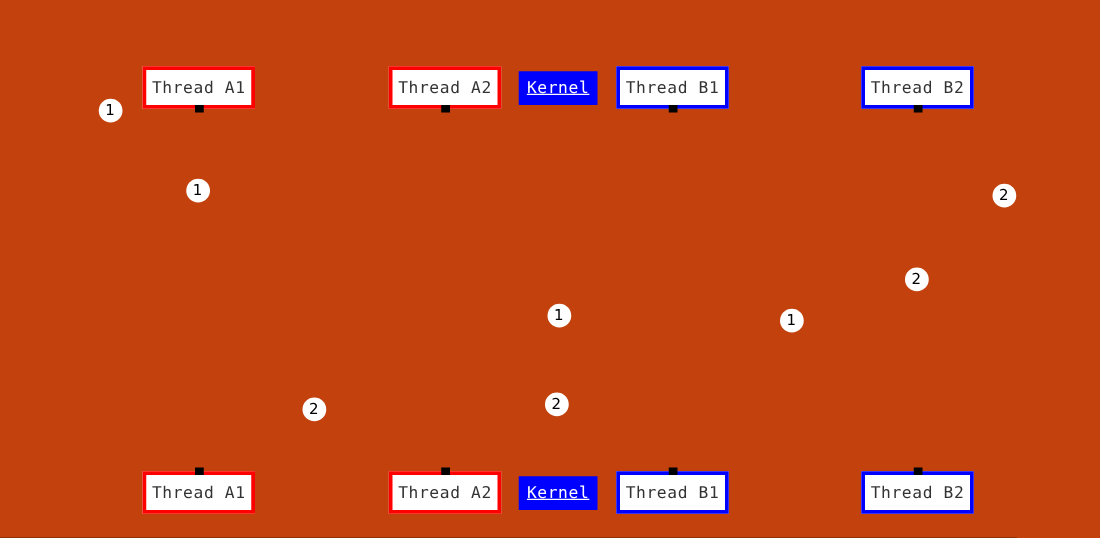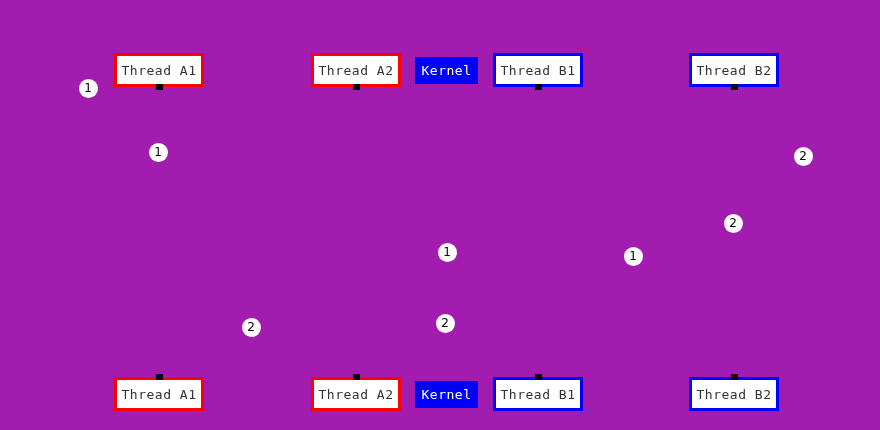--- a/index.html
+++ b/index.html
@@ -17,21 +17,21 @@
     box-sizing: border-box;
     display: flex;
     align-items: center;
     justify-content: center;
     font-family: "DejaVu Sans Mono", monospace;
     font-size: 13px;
     letter-spacing: 0.5px;
     white-space: nowrap;
   }
   .pbox.thread { height: 34px; border: 3px solid; }
-  .pbox.kernel { height: 27px; border: none; }
+  .pbox.kernel { height: 27px; border: none; text-decoration: underline; }
 
   .notch {
     position: absolute;
     width: 7px;
     height: 6px;
     background: #000;
     z-index: 3;
   }
 
   .badge {
@@ -44,21 +44,21 @@
     font-family: "DejaVu Sans", sans-serif;
     font-size: 12px;
     line-height: 19px;
     text-align: center;
     z-index: 4;
   }
 </style>
 </head>
 <body>
 
-<div class="stage" style="background: #a21caf;">
+<div class="stage" style="background: #c2410c;">
     <div class="pbox thread" style="left: 114px; top: 53px; width: 90px; border-color: rgb(255, 0, 0); background: rgb(255, 255, 255); color: rgb(51, 51, 51);">
       <span>Thread A1</span>
     </div>
     <div class="notch" style="background: rgb(0, 0, 0); left: 156px; top: 84px;"></div>
     <div class="pbox thread" style="left: 114px; top: 377px; width: 90px; border-color: rgb(255, 0, 0); background: rgb(255, 255, 255); color: rgb(51, 51, 51);">
       <span>Thread A1</span>
     </div>
     <div class="notch" style="background: rgb(0, 0, 0); left: 156px; top: 374px;"></div>
     <div class="pbox thread" style="left: 311px; top: 53px; width: 90px; border-color: rgb(255, 0, 0); background: rgb(255, 255, 255); color: rgb(51, 51, 51);">
       <span>Thread A2</span>

